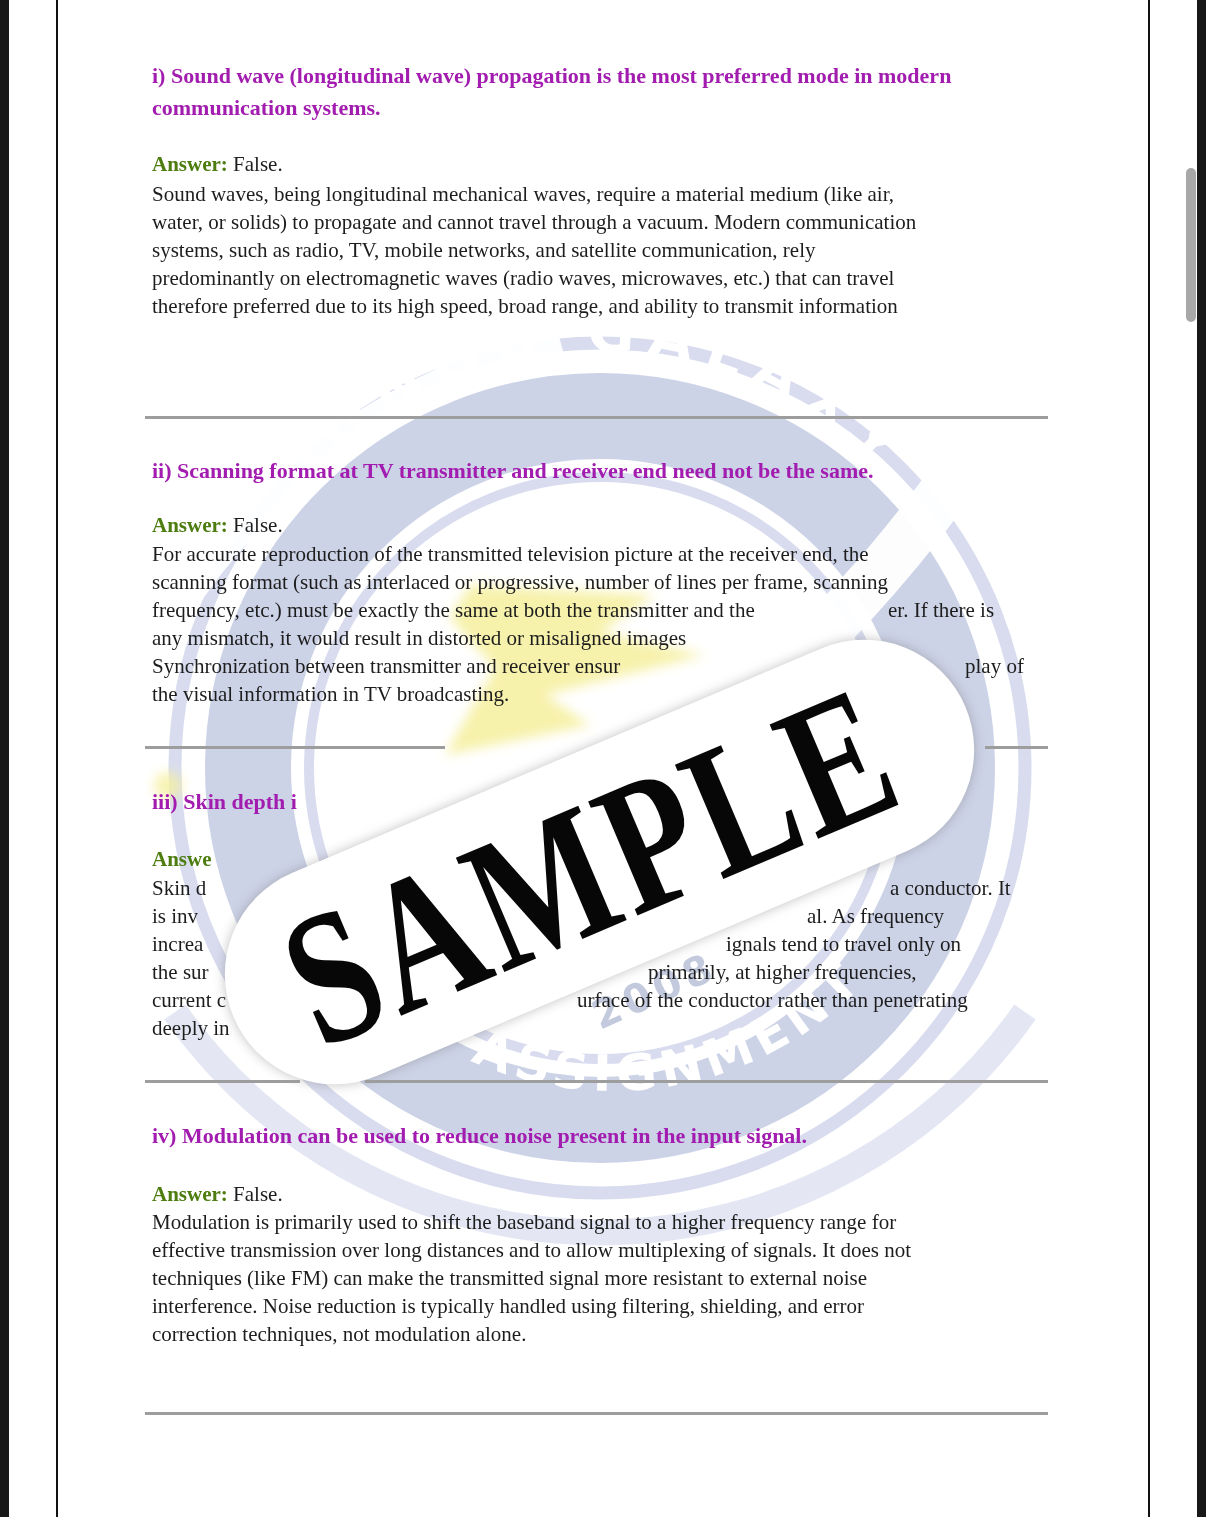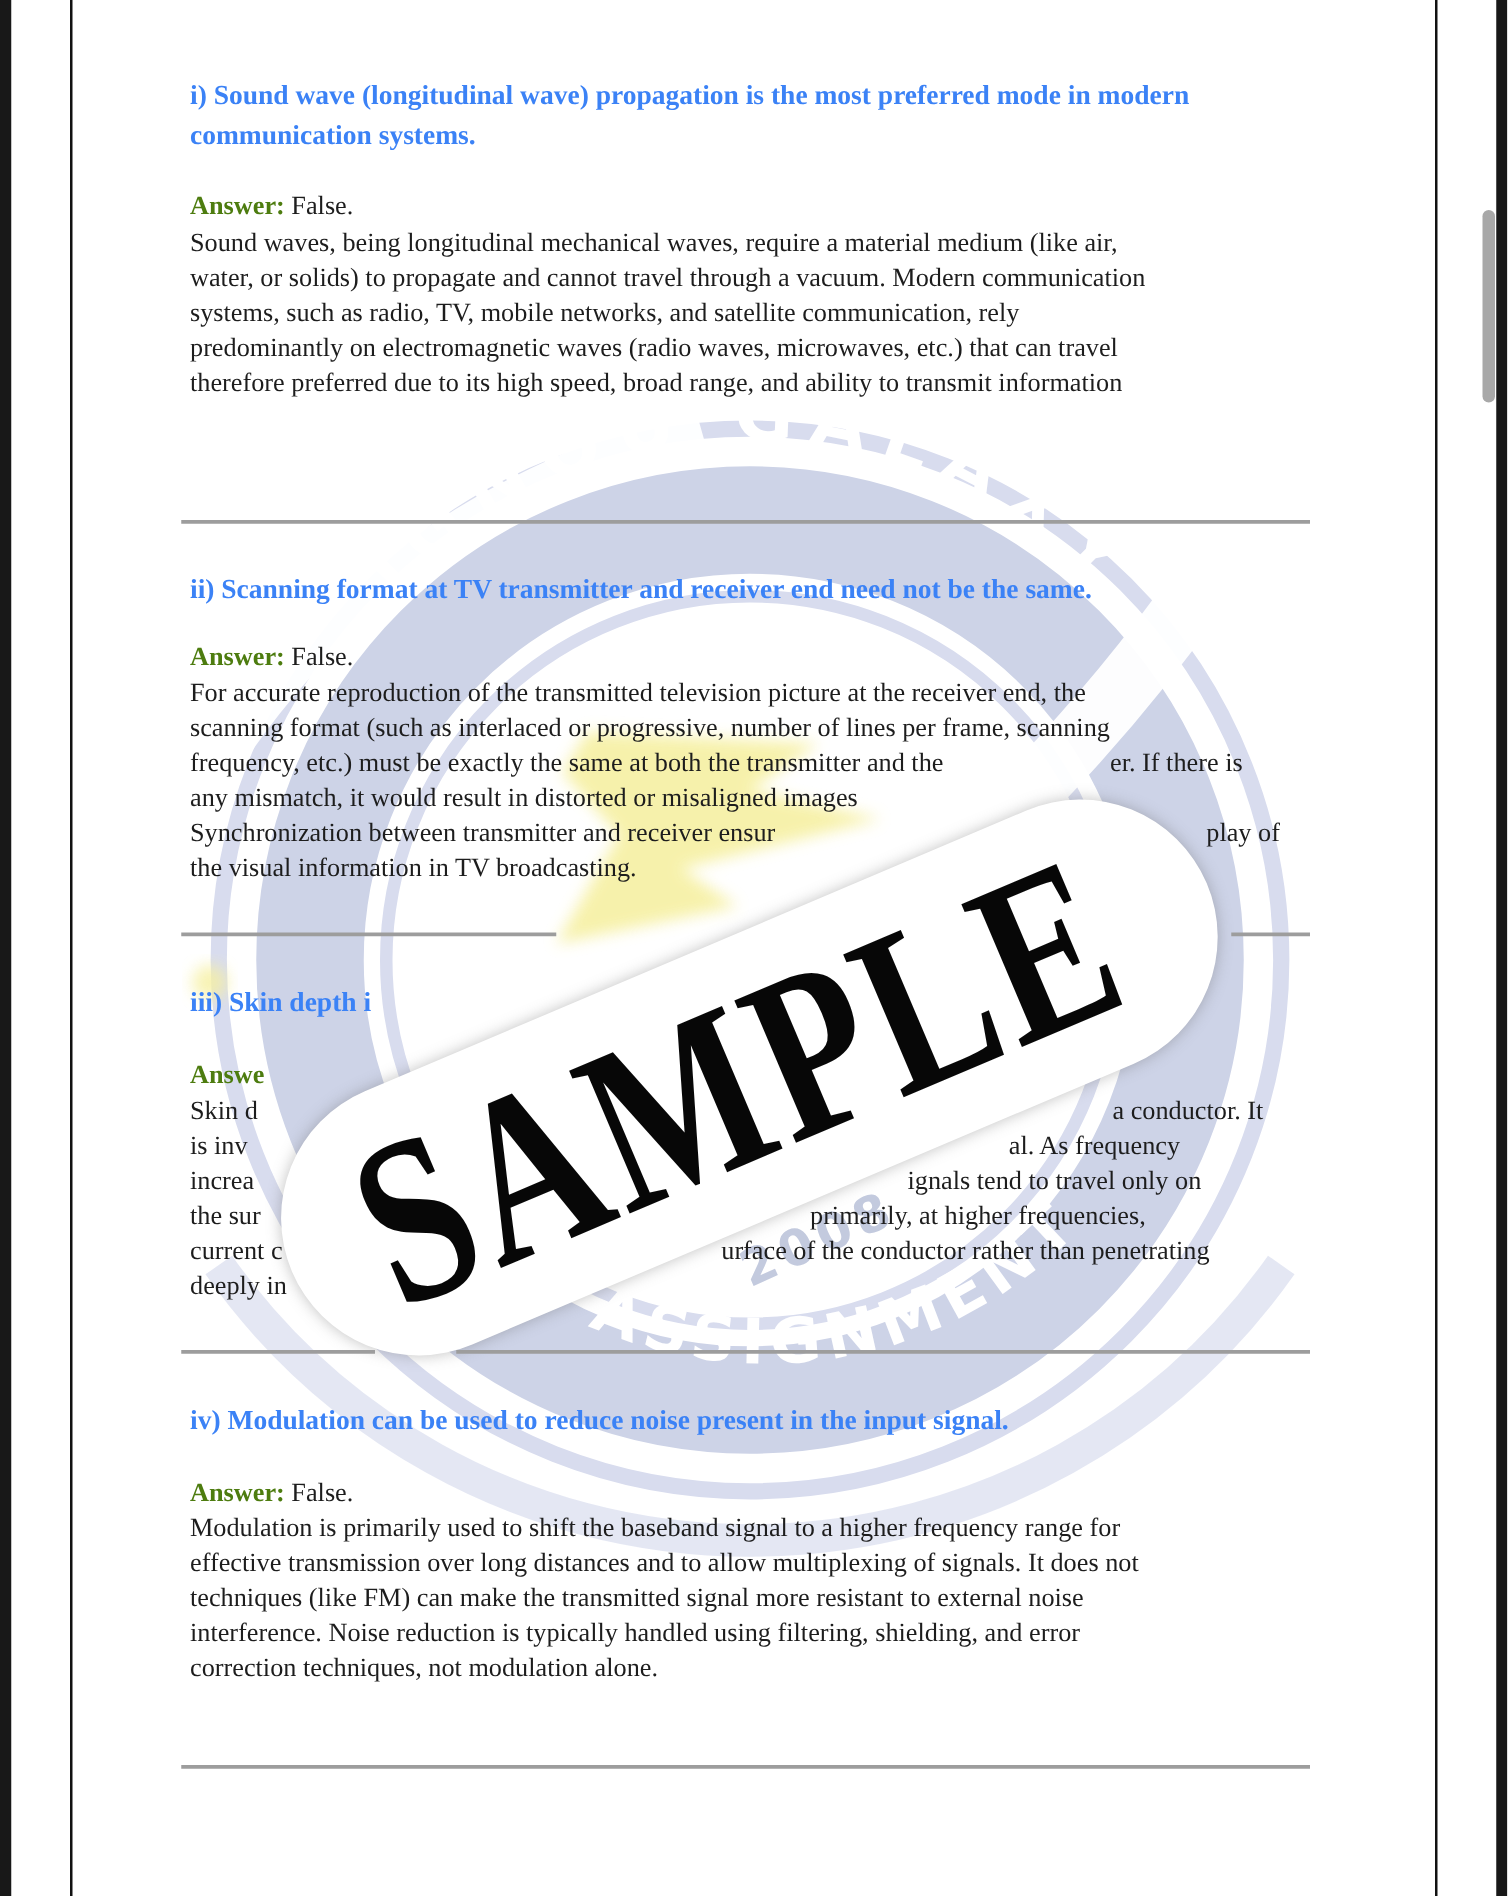--- a/index.html
+++ b/index.html
@@ -12,21 +12,21 @@
   .page-border{position:absolute;top:0;bottom:0;width:2px;background:#121212;}
   #border-left{left:56px;}
   #border-right{left:1148px;}
   
   #scroll-thumb{position:absolute;left:1186px;top:168px;width:10px;height:154px;
                 background:#a8a8a8;border-radius:5px;z-index:40;}
   
   #logo-wm{position:absolute;left:0;top:0;z-index:1;}
   
   .content{position:absolute;left:152px;width:900px;z-index:20;}
-  .h{font-weight:700;font-size:22px;line-height:32px;color:#3b82f6;}
+  .h{font-weight:700;font-size:22px;line-height:32px;color:#a21caf;}
   .ansline{font-size:21px;line-height:28px;}
   .ansline b{font-weight:700;color:#4d7c0f;}
   .ln{position:relative;height:28px;font-size:21px;line-height:28px;white-space:nowrap;}
   .rfrag{position:absolute;top:0;}
   .divider{position:absolute;height:3px;background:#9d9d9d;z-index:20;}
   
   #sample-band{position:absolute;left:202px;top:752px;width:795px;height:220px;
                background:#ffffff;border-radius:110px;transform:rotate(-23deg);
                box-shadow:0 0 12px rgba(100,100,100,.40);z-index:15;
                display:flex;align-items:center;justify-content:center;}

